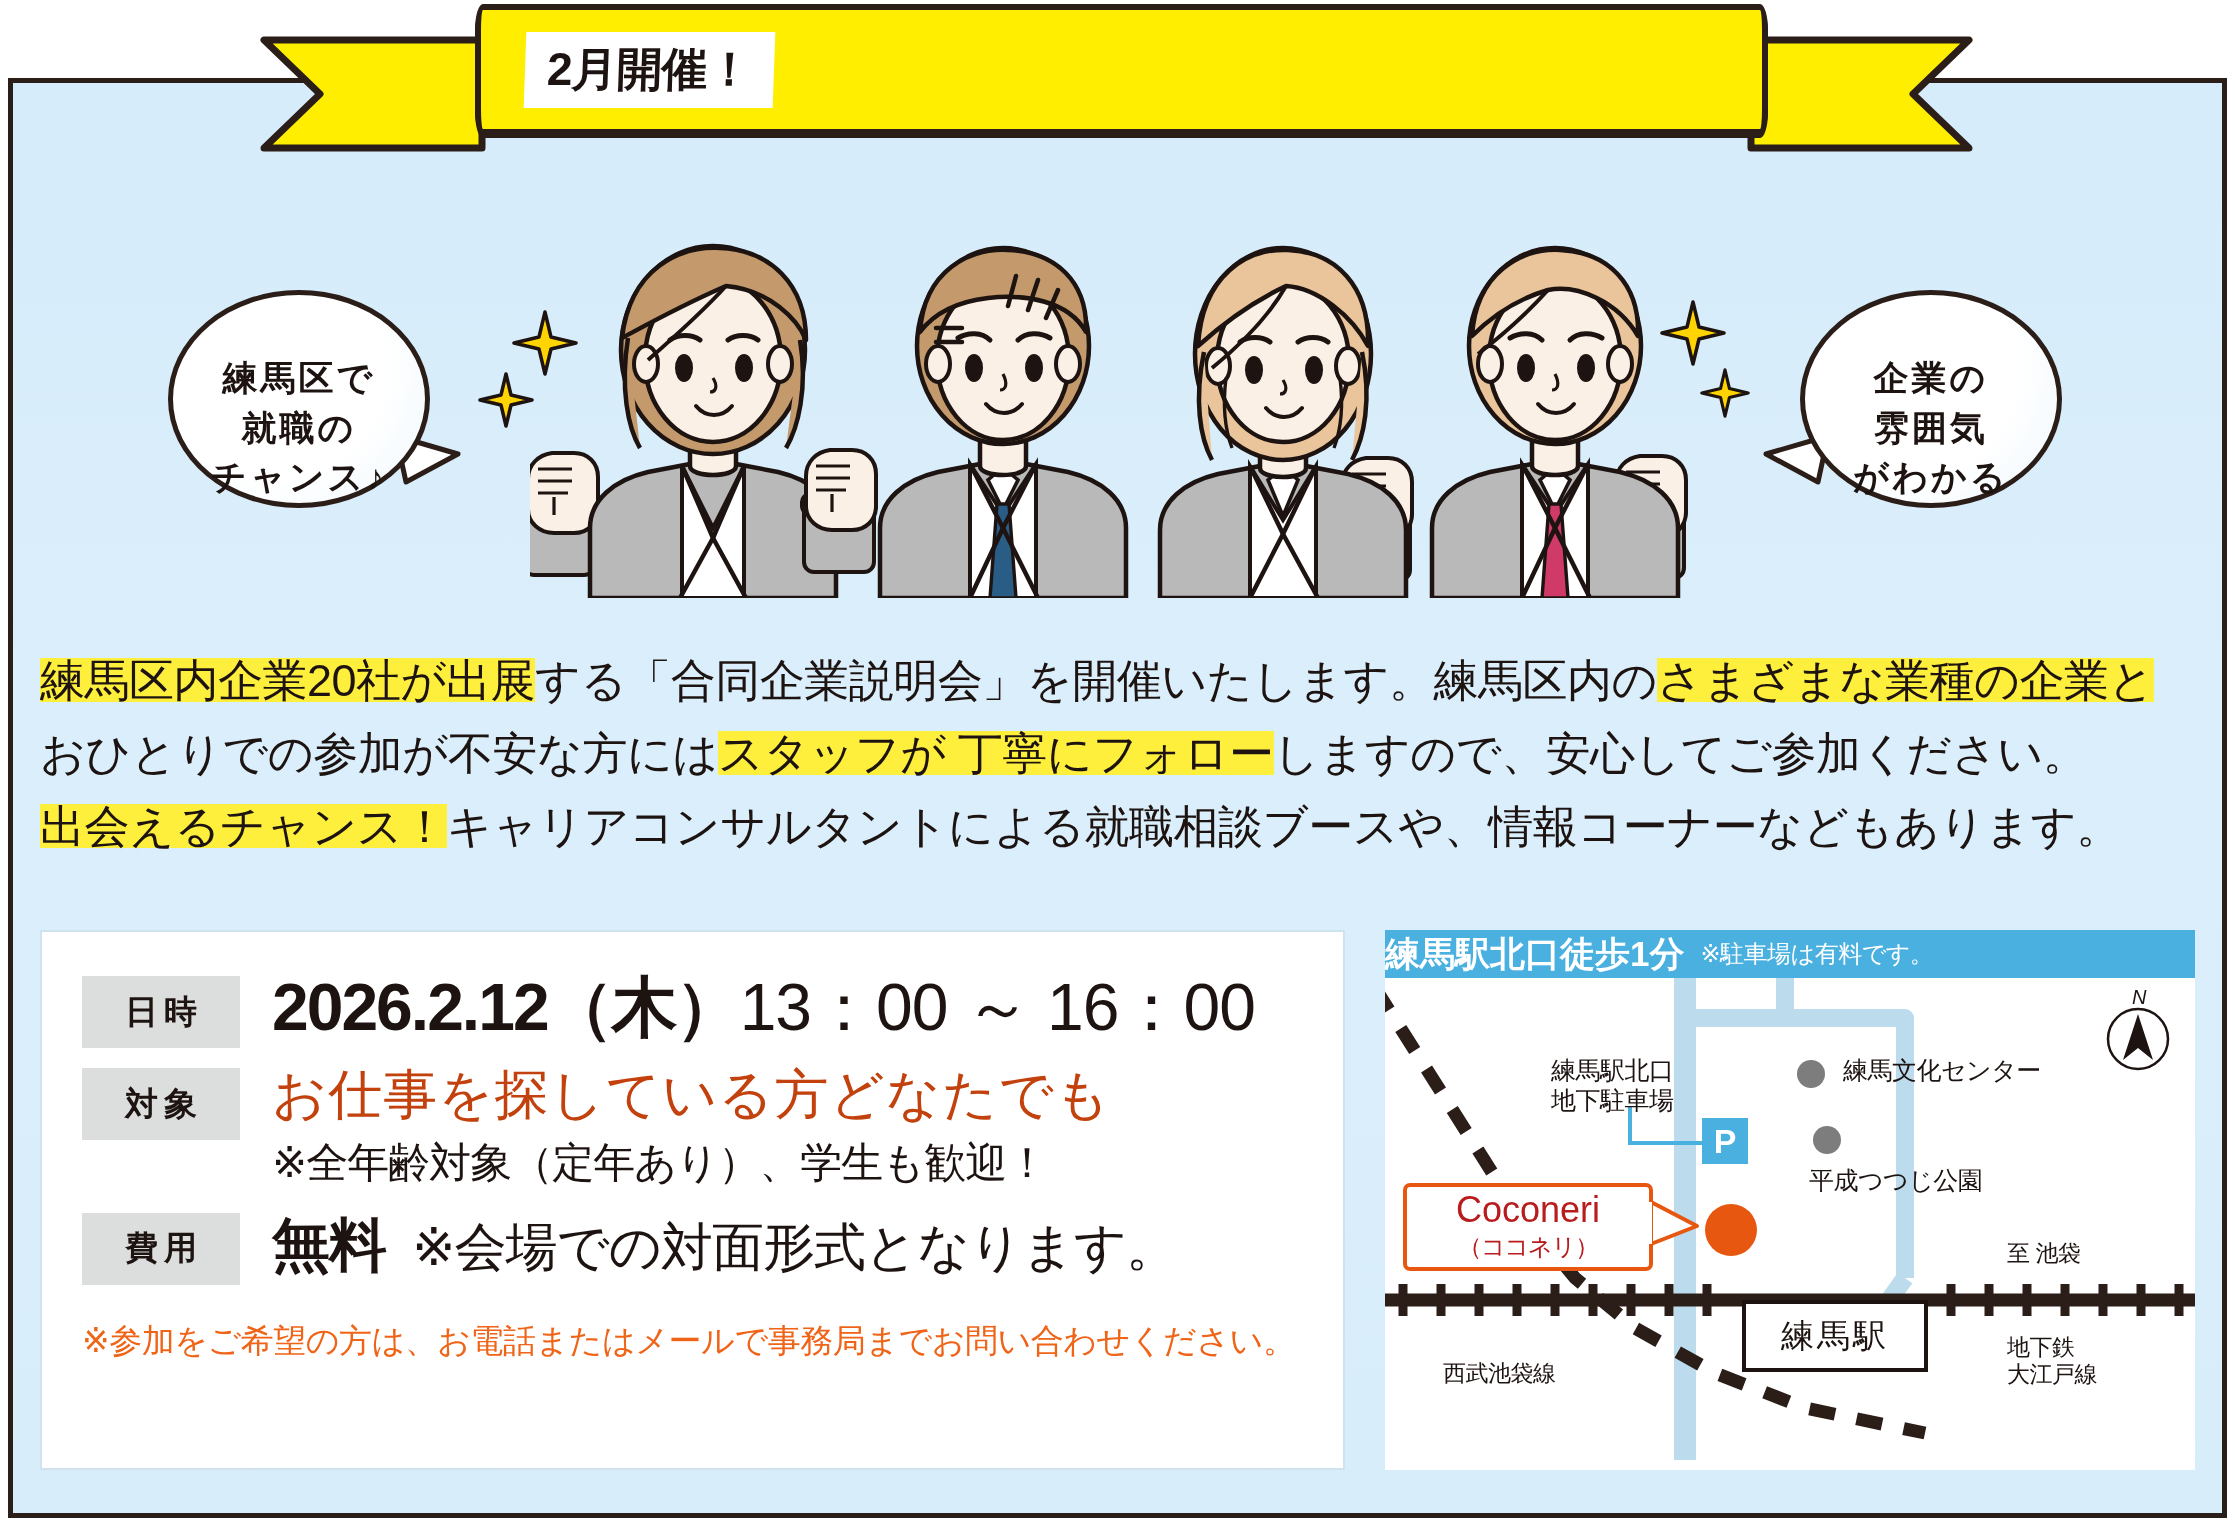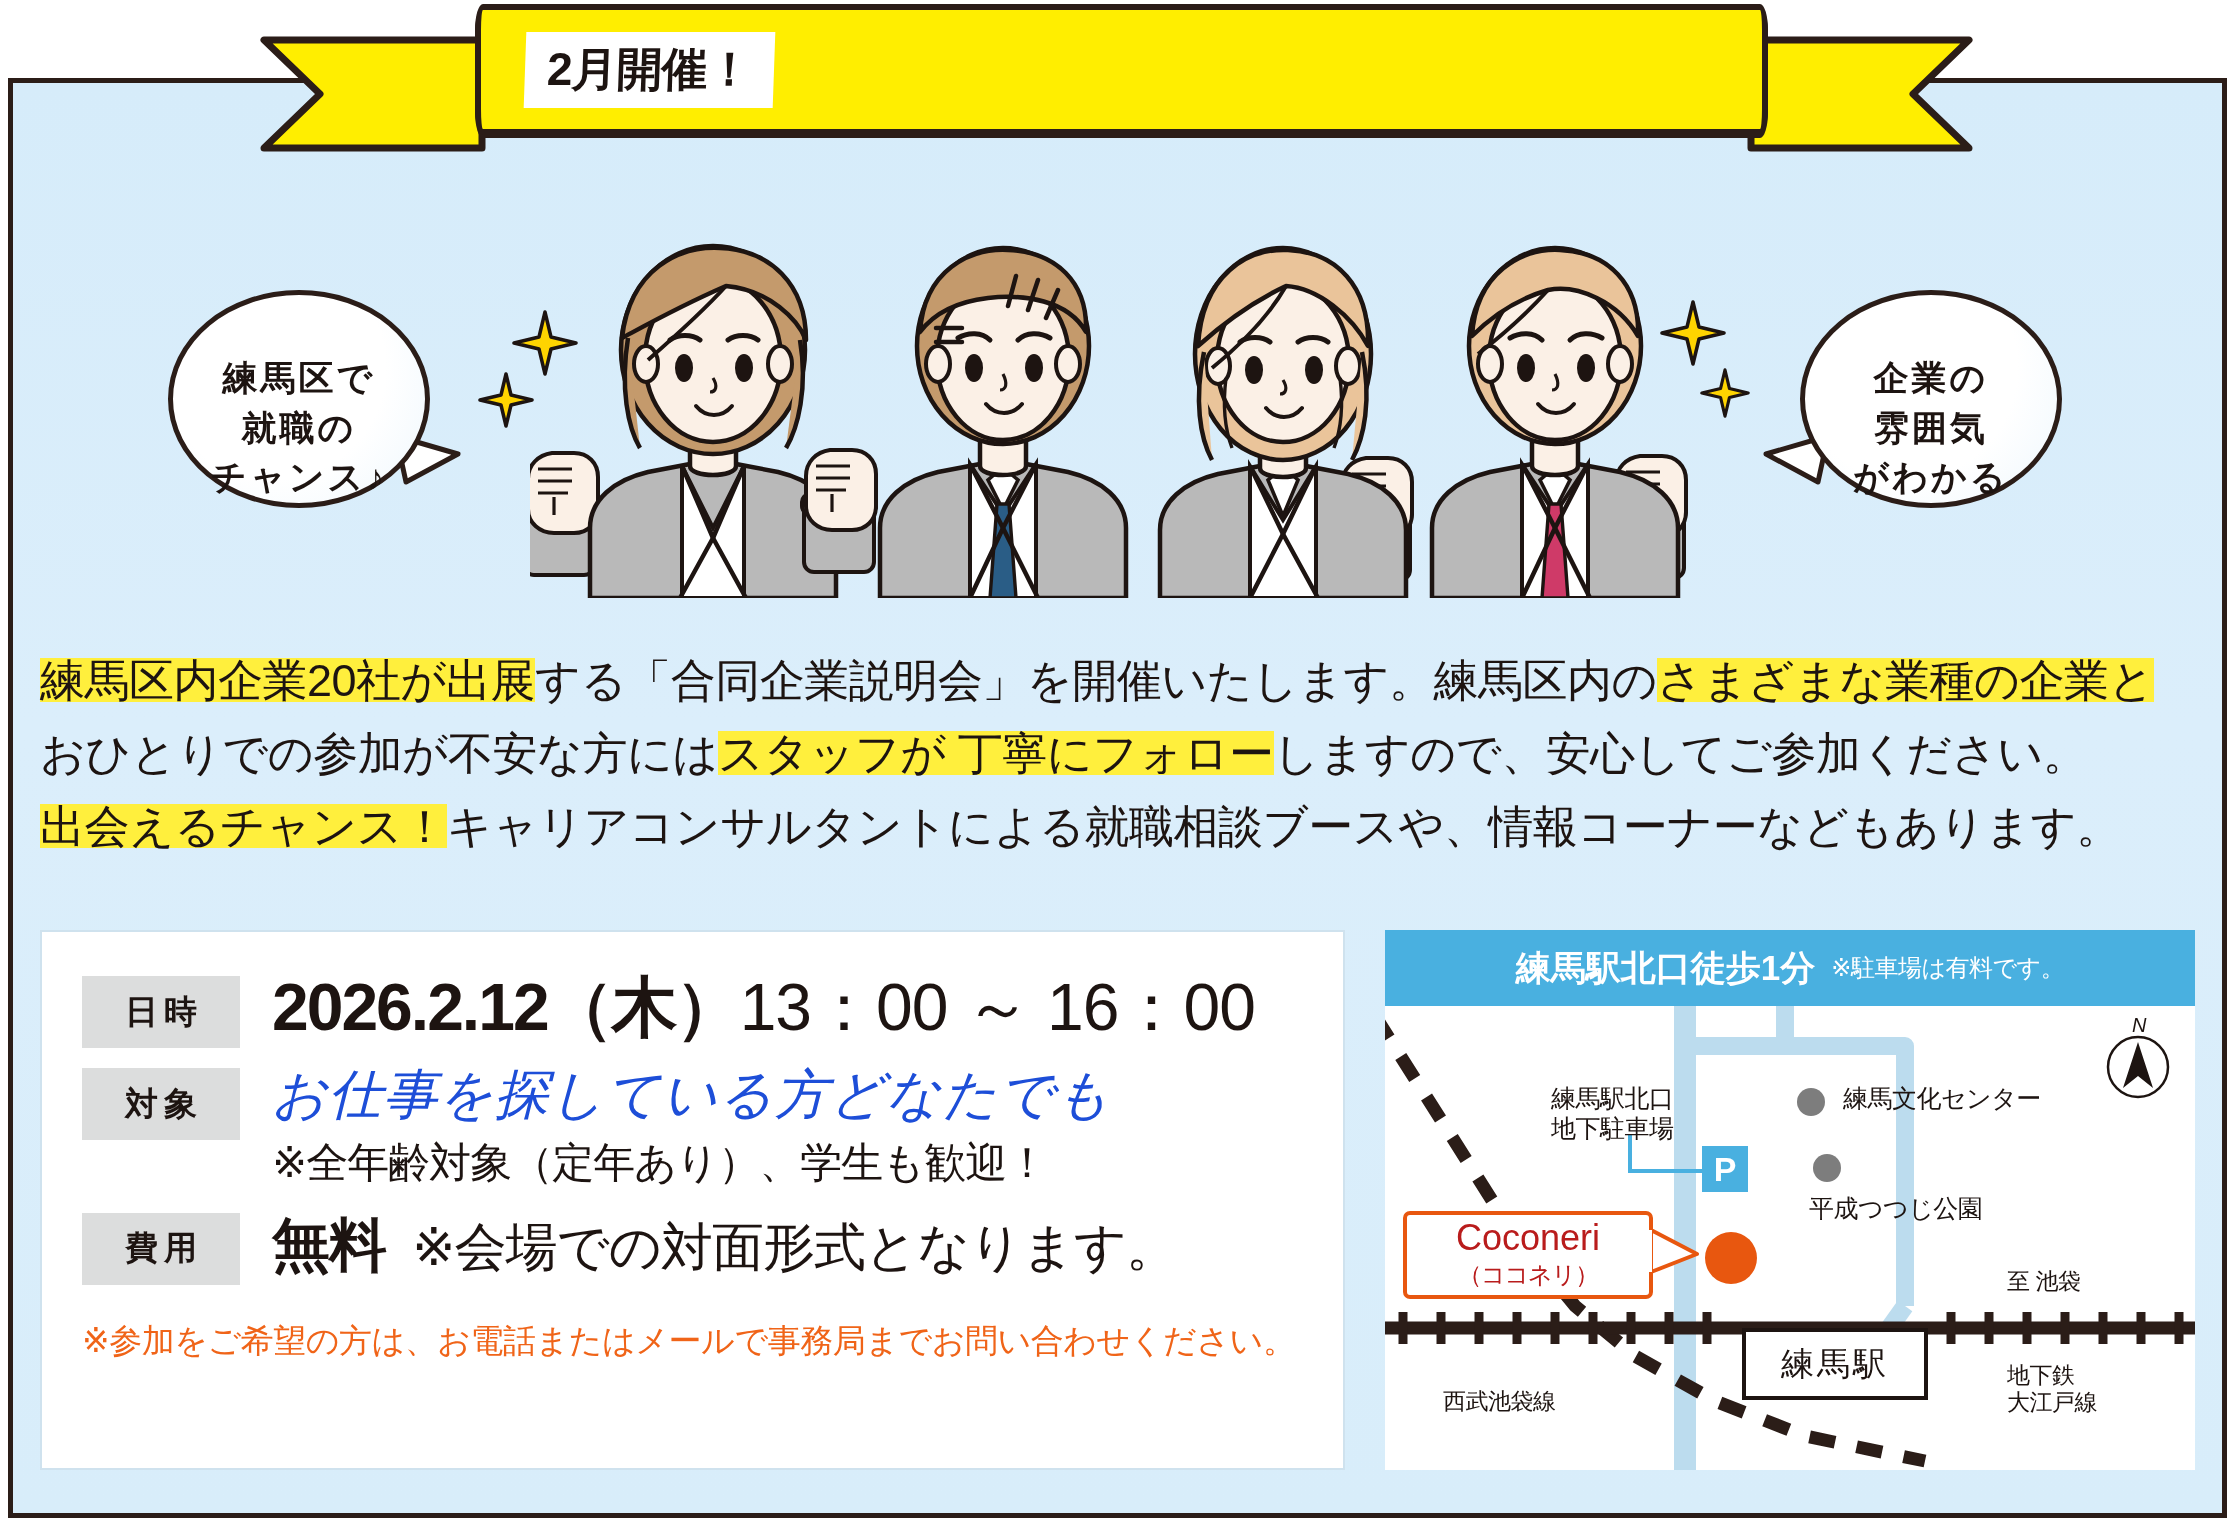--- a/index.html
+++ b/index.html
@@ -118,22 +118,22 @@
     flex: 0 0 auto;
     margin-top: 6px;
   }
   .info-body { padding-left: 32px; }
   .dt-main {
     font-size: 66px; font-weight: 700; color: #1d1411;
     letter-spacing: -2px; line-height: 1.15; white-space: nowrap;
   }
   .dt-main .time { font-weight: 400; letter-spacing: -1px; }
   .target-main {
-    font-size: 54px; font-weight: 500; color: #1d4ed8;
-    letter-spacing: 1px; line-height: 1.2; white-space: nowrap; font-style: italic;
+    font-size: 54px; font-weight: 500; color: #c2410c;
+    letter-spacing: 1px; line-height: 1.2; white-space: nowrap;
   }
   .target-sub {
     font-size: 42px; color: #1d1411; letter-spacing: -1px;
     margin-top: 8px; white-space: nowrap;
   }
   .fee-line { display: flex; align-items: baseline; white-space: nowrap; }
   .fee-main { font-size: 58px; font-weight: 700; color: #1d1411; letter-spacing: -1px; }
   .fee-sub  { font-size: 52px; color: #1d1411; letter-spacing: -1px; margin-left: 26px; }
   .note-red {
     color: #f06418; font-size: 33px; letter-spacing: -0.5px;
@@ -142,22 +142,22 @@
 
   
   .map-card {
     position: absolute; left: 1385px; top: 930px;
     width: 810px; height: 540px;
     background: #ffffff;
     z-index: 12;
     overflow: hidden;
   }
   .map-head {
-    height: 76px; background: #49b0e0;
-    display: flex; align-items: center; justify-content: center; gap: 16px;
+    height: 48px; background: #49b0e0;
+    display: flex; align-items: center; gap: 16px;
   }
   .map-head .h1 { color:#ffffff; font-size: 35px; font-weight: 700; letter-spacing: 0px; }
   .map-head .h2 { color:#ffffff; font-size: 24px; letter-spacing: -0.5px; }
   .map-body { position: relative; width: 810px; height: 482px; background: #ffffff; }
   .map-body svg { position: absolute; left: 0; top: 0; }
   .map-label {
     position: absolute; color: #1d1411;
     font-size: 25px; letter-spacing: -0.5px; line-height: 1.18;
     white-space: nowrap;
   }

